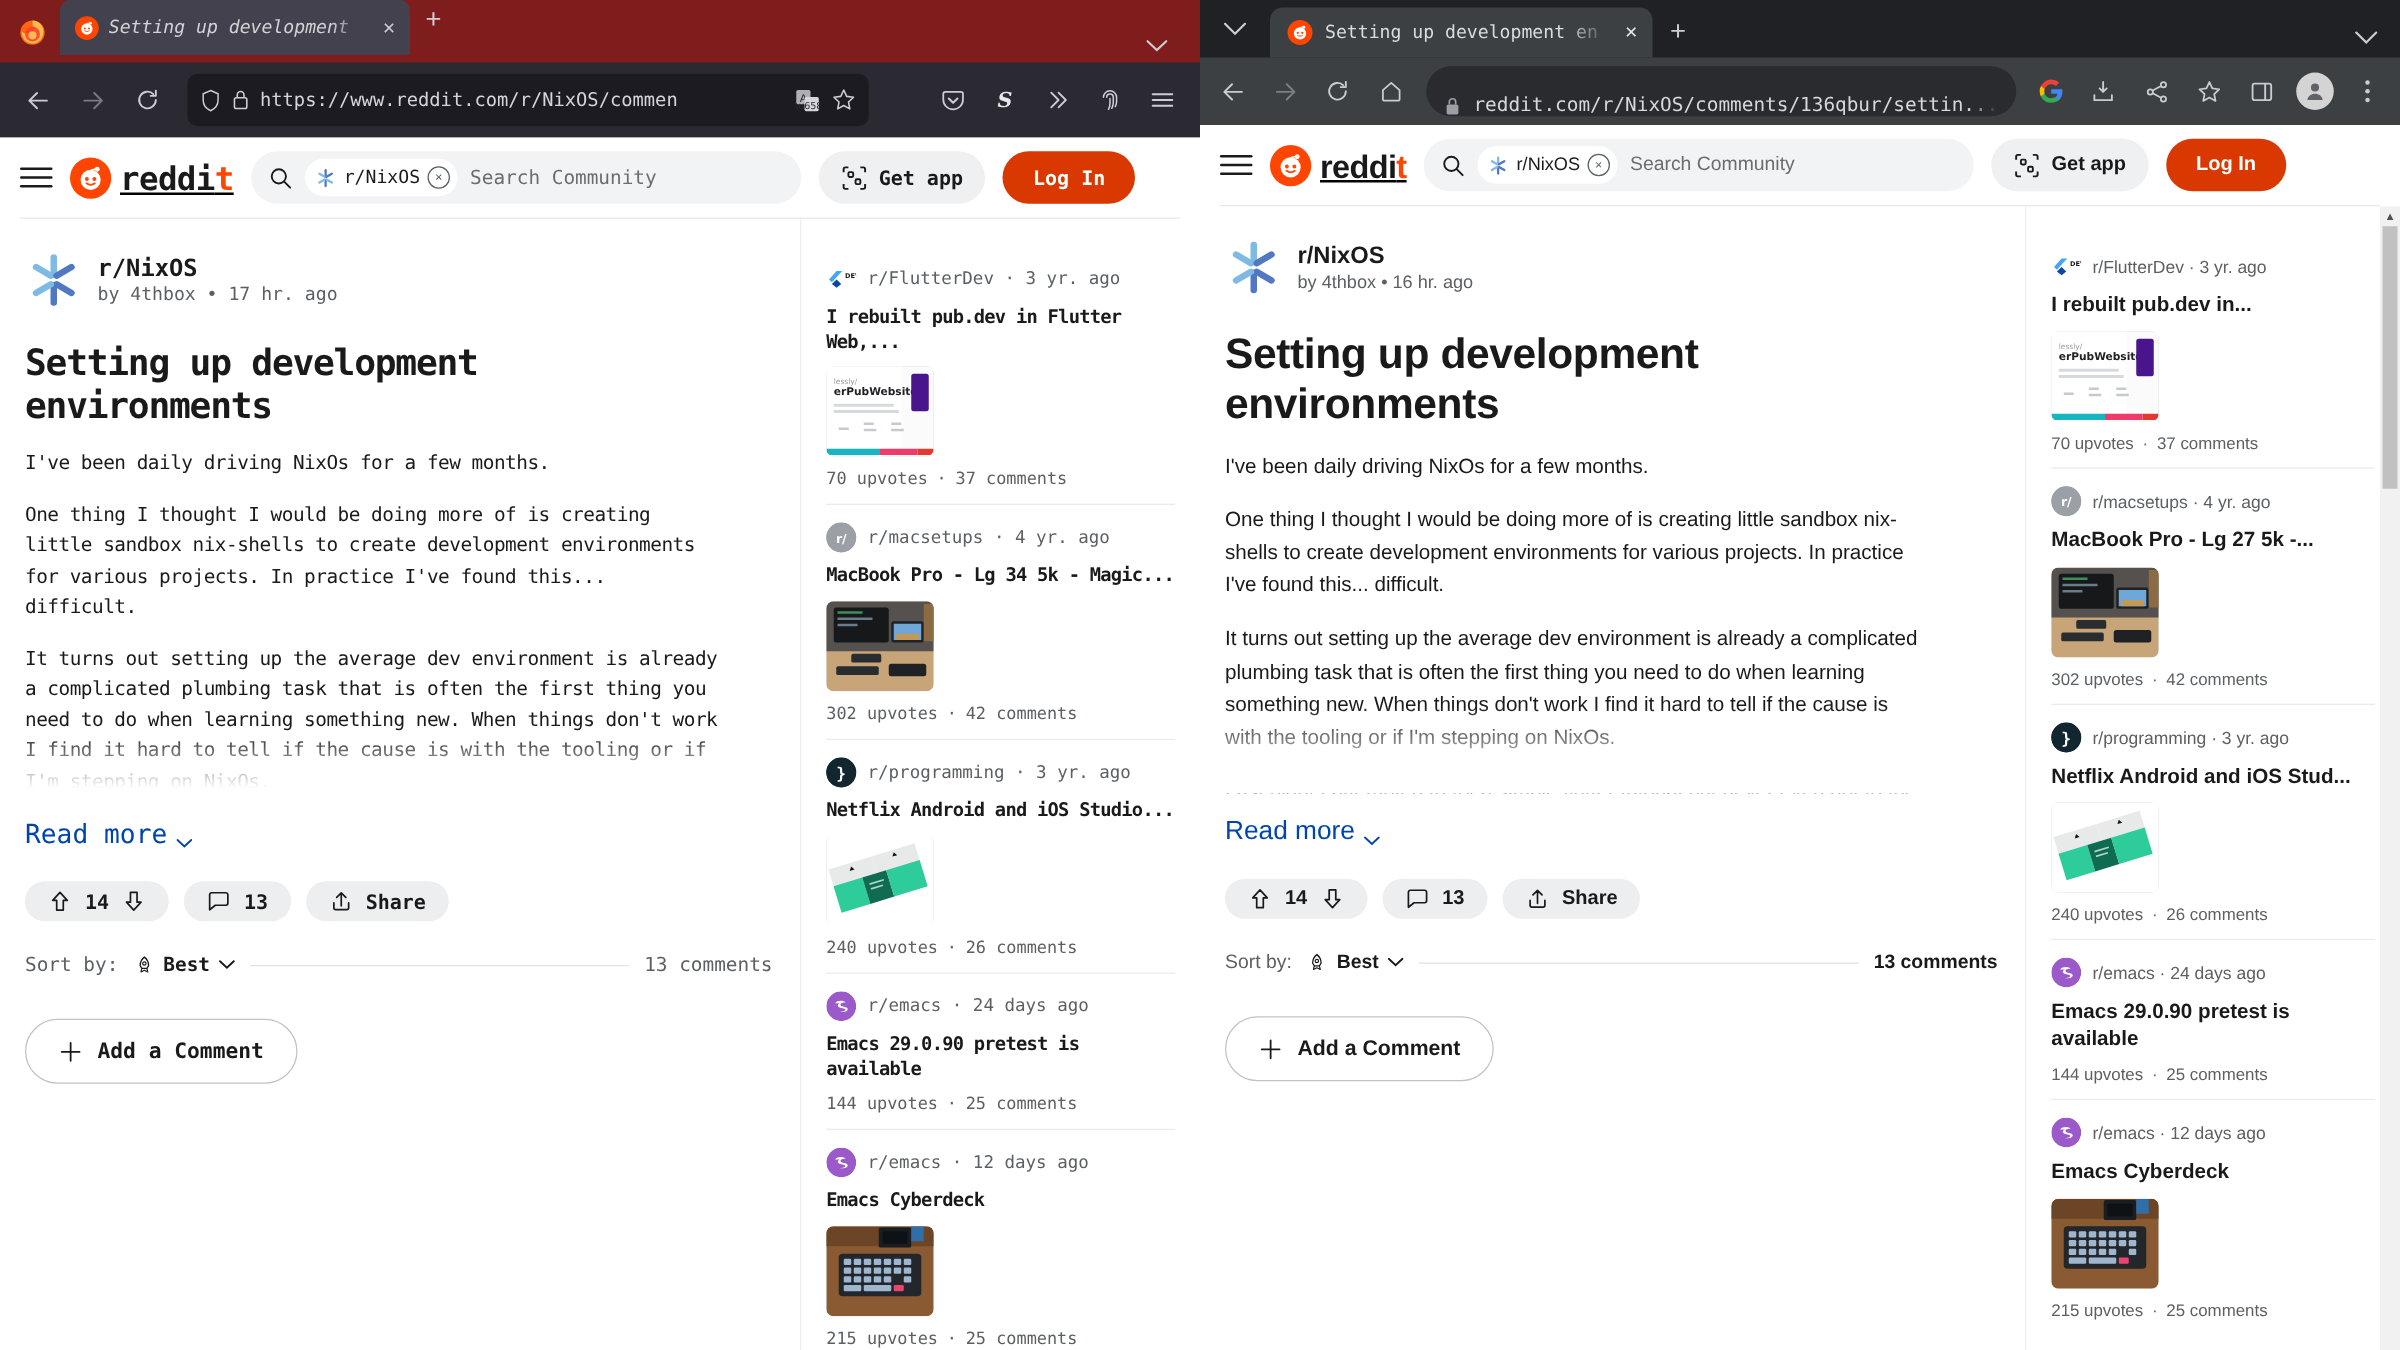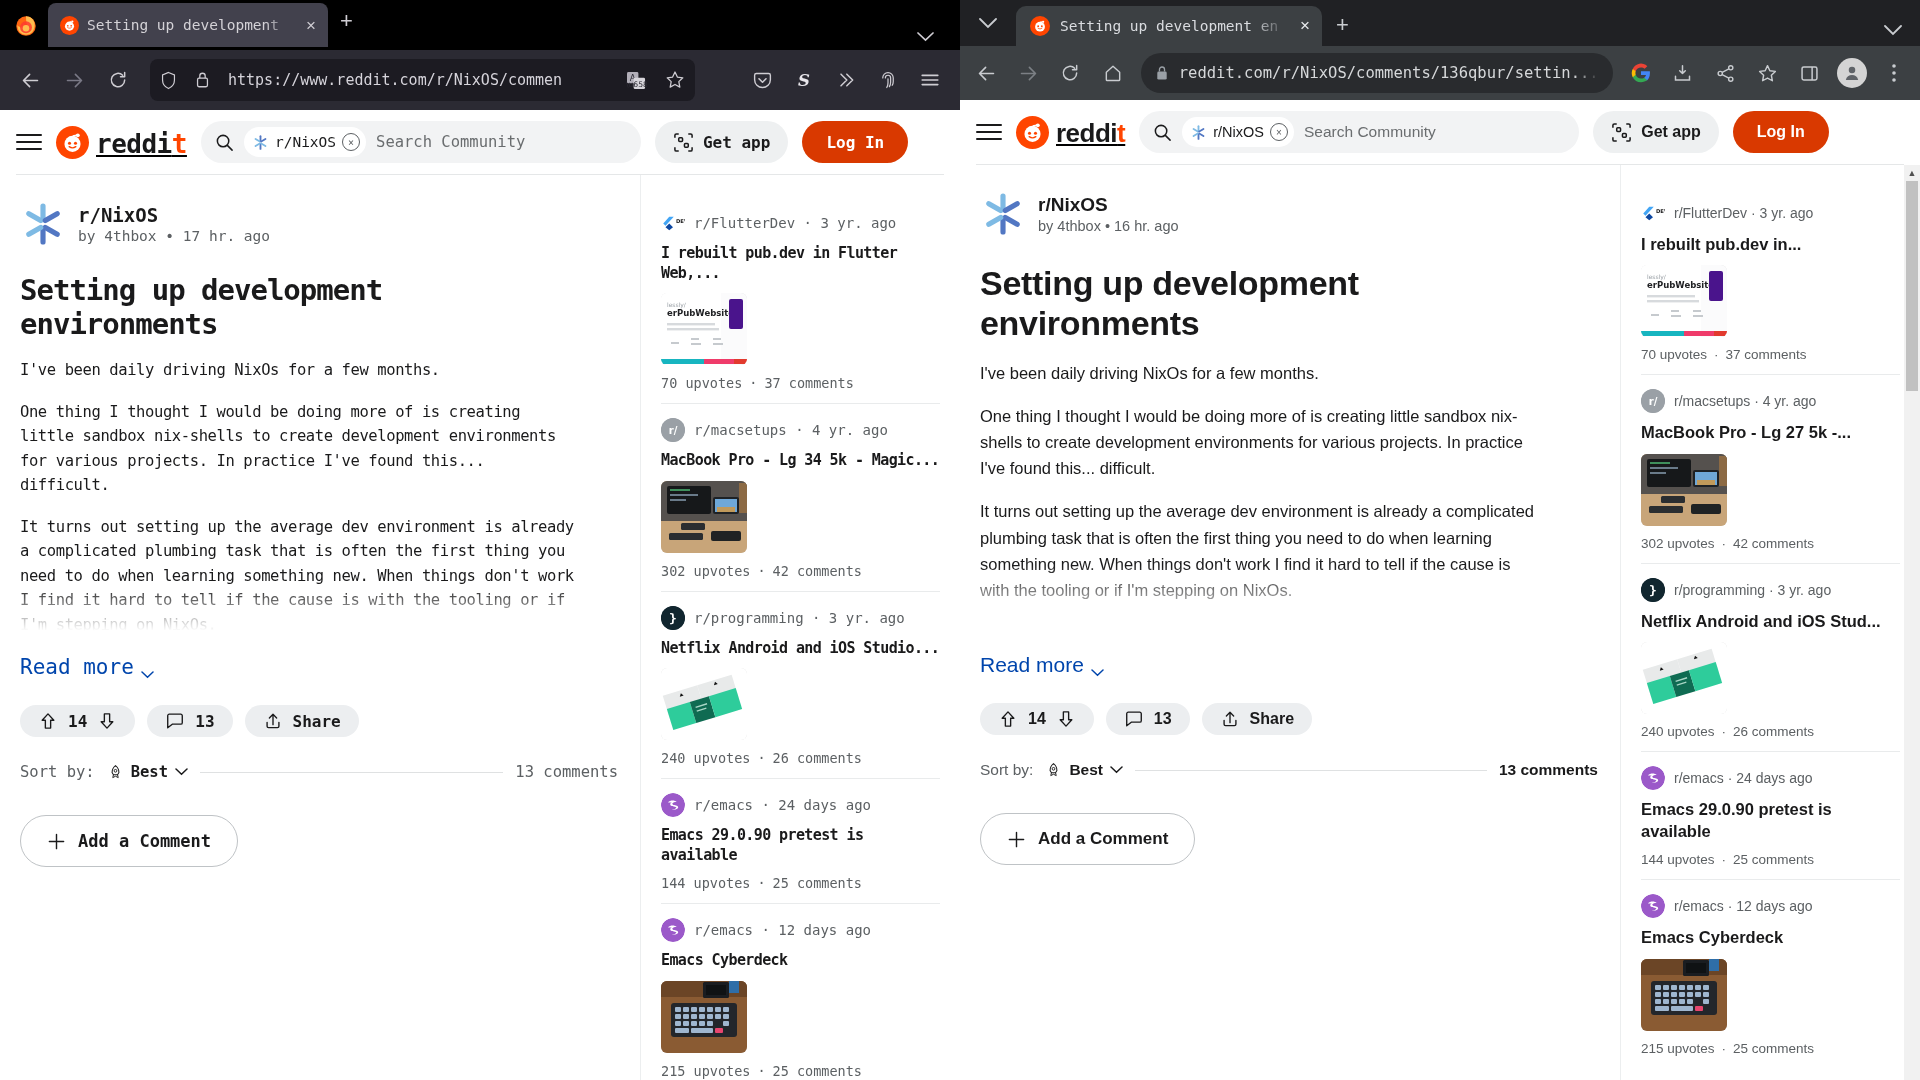--- a/index.html
+++ b/index.html
@@ -7,38 +7,38 @@
   body { font-family: "Liberation Sans", sans-serif; }
 
   .screen { position: relative; width: 1920px; height: 1080px; display: flex; }
 
   
   .window { position: relative; height: 1080px; overflow: hidden; }
   .win-left  { width: 960px; background: #2b2a33; }
   .win-right { width: 960px; background: #3c4043; }
 
   
-  .ff-tabstrip { height: 50px; background: #000000; display: flex; align-items: center; padding-left: 4px; position: relative; }
+  .ff-tabstrip { height: 50px; background: #7f1d1d; display: flex; align-items: flex-start; padding-left: 4px; position: relative; font-style: italic; }
   .ff-appicon { width: 44px; height: 50px; display: flex; align-items: center; justify-content: center; }
   .ff-tab { height: 44px; min-width: 280px; max-width: 280px; background: #42414d; border-radius: 8px 8px 0 0;
             display: flex; align-items: center; padding: 0 8px 0 12px; gap: 8px; margin-bottom: 0; }
   .ff-tab-fav { width: 19px; height: 19px; border-radius: 50%; background: #ff4500; display:flex; align-items:center; justify-content:center; flex:0 0 auto;}
   .ff-tab-title { color: #d4d2d7; font-size: 14.5px; font-family: "DejaVu Sans Mono", monospace; white-space: nowrap;
                   overflow: hidden; flex: 1 1 auto;
                   -webkit-mask-image: linear-gradient(to right, #000 86%, transparent 100%);
                   mask-image: linear-gradient(to right, #000 86%, transparent 100%); }
   .ff-tab-close { color: #cfcdd3; font-size: 17px; line-height: 1; flex: 0 0 auto; padding: 2px 4px; }
   .ff-newtab { color: #cfcdd3; font-size: 22px; line-height:1; padding: 4px 12px; margin-bottom: 8px; }
   .ff-chev { position: absolute; right: 26px; bottom: 8px; color: #cfcdd3; font-size: 14px; }
 
   .ff-navbar { height: 60px; background: #2b2a33; display: flex; align-items: center; padding: 0 10px; gap: 4px; }
   .navbtn { width: 40px; height: 40px; display: flex; align-items: center; justify-content: center; border-radius: 6px; color: #cfcdd3; }
   .navbtn.dim { color: #7a7986; }
   .ff-urlbar { flex: 1 1 auto; height: 42px; background: #1c1b22; border-radius: 8px; display: flex; align-items: center;
-               gap: 18px; padding: 0 10px; margin: 0 8px; max-width: 545px; }
+               gap: 8px; padding: 0 10px; margin: 0 8px; max-width: 545px; }
   .ff-url { color: #d6d4db; font-size: 15px; font-family: "DejaVu Sans Mono", monospace; white-space: nowrap; overflow: hidden;
             flex: 1 1 auto;
             -webkit-mask-image: linear-gradient(to right, #000 92%, transparent 100%);
             mask-image: linear-gradient(to right, #000 92%, transparent 100%); }
   .ff-rightbtns { display: flex; align-items: center; gap: 2px; margin-left: auto; }
 
   
   .cr-tabstrip { height: 46px; background: #202124; display: flex; align-items: flex-end; position: relative; }
   .cr-chev { width: 56px; height: 46px; display:flex; align-items:center; justify-content:center; color: #c9ccd0; font-size: 15px;}
   .cr-tab { height: 40px; min-width: 306px; max-width: 306px; background: #3c4043; border-radius: 10px 10px 0 0;
@@ -47,21 +47,21 @@
   .cr-tab-title { color: #dadce0; font-size: 14.5px; font-family: "DejaVu Sans Mono", monospace; white-space: nowrap; overflow: hidden; flex: 1 1 auto;
                   -webkit-mask-image: linear-gradient(to right, #000 84%, transparent 100%);
                   mask-image: linear-gradient(to right, #000 84%, transparent 100%); }
   .cr-tab-close { color: #e8eaed; font-size: 17px; flex:0 0 auto; padding: 0 2px;}
   .cr-newtab { color: #c9ccd0; font-size: 22px; padding: 0 14px; margin-bottom: 8px; }
   .cr-chev-right { position: absolute; right: 18px; bottom: 10px; color: #c9ccd0; font-size: 15px; }
 
   .cr-navbar { height: 54px; background: #3c4043; display: flex; align-items: center; padding: 0 6px; gap: 2px; }
   .crbtn { width: 42px; height: 42px; display:flex; align-items:center; justify-content:center; border-radius: 50%; color: #c9ccd0; }
   .crbtn.dim { color: #7c8085; }
-  .cr-urlbar { flex: 1 1 auto; height: 40px; background: #292b2e; border-radius: 20px; display: flex; align-items: center;
+  .cr-urlbar { flex: 1 1 auto; height: 40px; background: #292b2e; border-radius: 20px; display: flex; align-items: flex-end;
                gap: 10px; padding: 0 14px; margin: 0 6px; }
   .cr-url { color: #d6d8da; font-size: 15.5px; font-family: "DejaVu Sans Mono", monospace; white-space: nowrap; overflow:hidden; flex: 1 1 auto;
             -webkit-mask-image: linear-gradient(to right, #000 94%, transparent 100%);
             mask-image: linear-gradient(to right, #000 94%, transparent 100%); }
   .cr-avatar { width: 30px; height: 30px; border-radius: 50%; background: #d4d4d4; display:flex;align-items:center;justify-content:center;}
 
   
   .page { background: #fff; height: calc(1080px - 110px); position: relative; overflow: hidden; display: flex; flex-direction: column; }
   .page-r { height: calc(1080px - 100px); }
 

